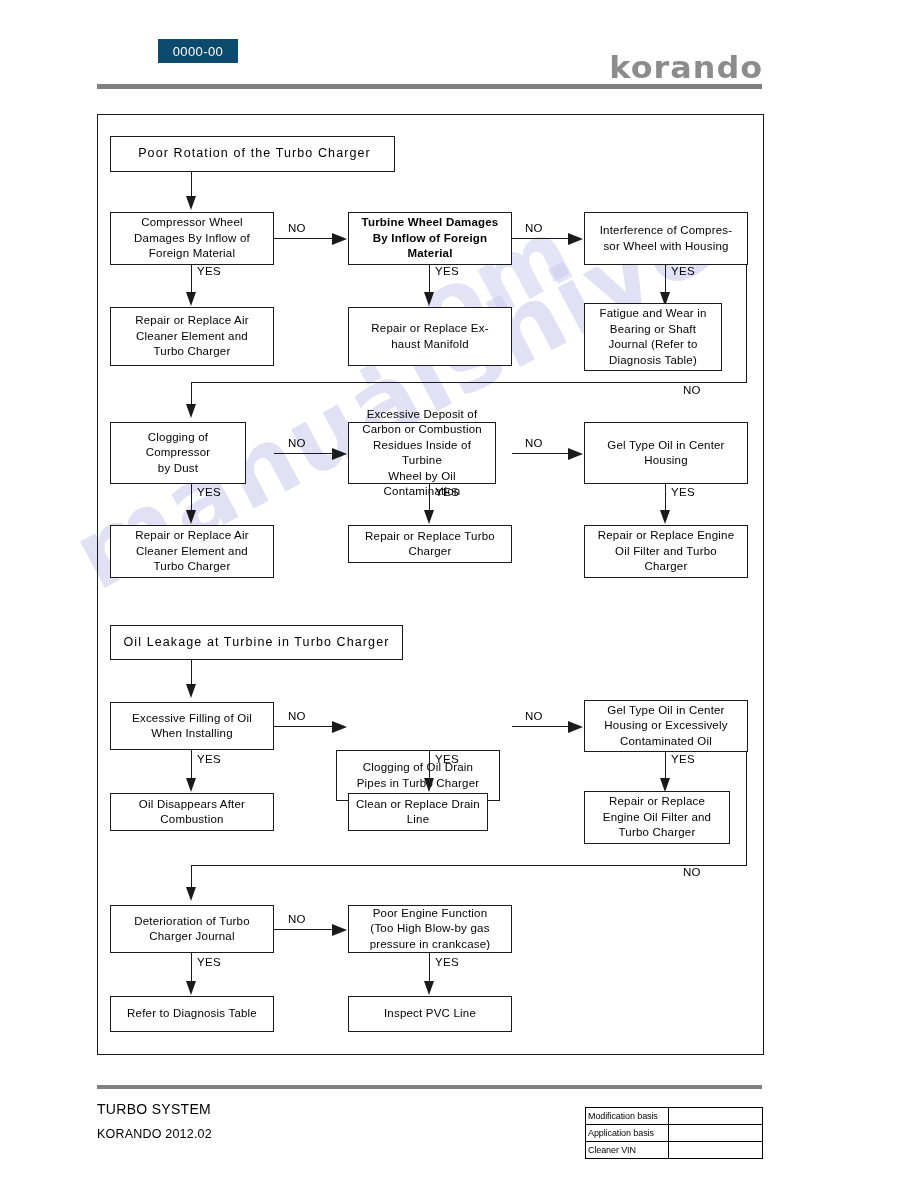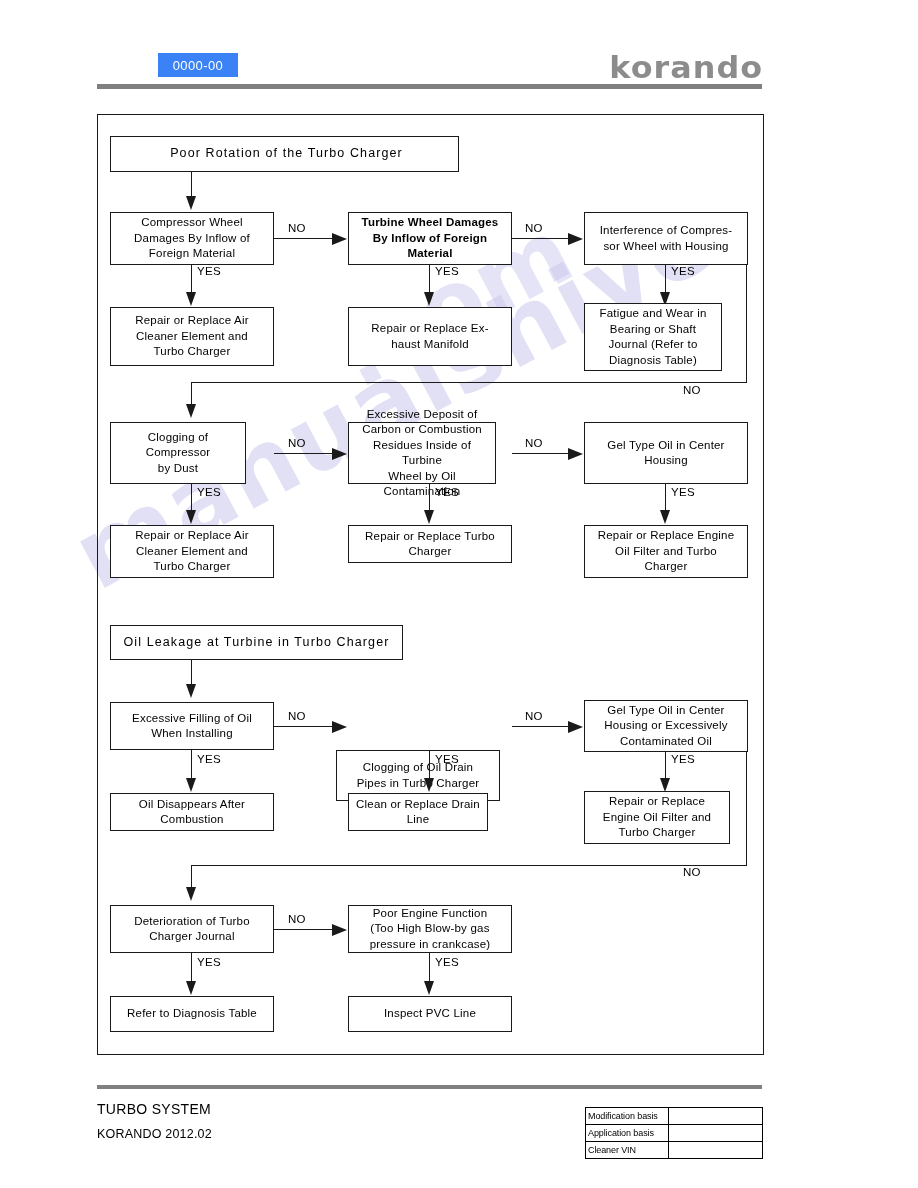--- a/index.html
+++ b/index.html
@@ -18,22 +18,22 @@
     font-size:96px;font-weight:700;letter-spacing:2px;
     color:#b9b6e6;opacity:.42;white-space:nowrap;
     pointer-events:none;user-select:none;
   }
   .wm2{position:absolute;left:330px;top:250px;transform:rotate(-28deg);
     font-family:"DejaVu Sans",sans-serif;font-size:92px;font-weight:700;
     color:#cdc9ef;opacity:.5;white-space:nowrap;pointer-events:none;}
 
   
   .hdr-badge{
-    position:absolute;left:158px;top:53px;width:80px;height:24px;
-    background:#3b82f6;color:#fff;font-size:13px;
+    position:absolute;left:158px;top:39px;width:80px;height:24px;
+    background:#0c4a6e;color:#fff;font-size:13px;
     display:flex;align-items:center;justify-content:center;letter-spacing:.4px;
   }
   .hdr-logo{
     position:absolute;right:155px;top:50px;
     font-family:"DejaVu Sans",sans-serif;
     font-size:30px;font-weight:700;color:#8c8c8c;letter-spacing:1px;
     transform:scaleX(1.06);transform-origin:right center;
   }
   .hdr-rule{
     position:absolute;left:97px;top:84px;width:665px;height:5px;background:#808080;
@@ -96,21 +96,21 @@
 
   <div class="watermark">manualshive</div>
   <div class="wm2">.com</div>
 
   <div class="hdr-badge">0000-00</div>
   <div class="hdr-logo">korando</div>
   <div class="hdr-rule"></div>
 
   <div class="frame"></div>
 
-  <div class="box title" style="left:110px;top:136px;width:349px;height:36px;padding-left:8px;">Poor Rotation  of  the Turbo Charger</div>
+  <div class="box title" style="left:110px;top:136px;width:285px;height:36px;padding-left:8px;">Poor Rotation  of  the Turbo Charger</div>
 
   <div class="vline" style="left:191px;top:172px;height:27px;"></div>
   <div class="arrow-d" style="left:186px;top:196px;"></div>
 
   <div class="box" style="left:110px;top:212px;width:164px;height:53px;">Compressor Wheel
 Damages By Inflow of
 Foreign Material</div>
   <div class="box" style="left:348px;top:212px;width:164px;height:53px;font-weight:bold;">Turbine Wheel Damages
 By Inflow of Foreign
 Material</div>

